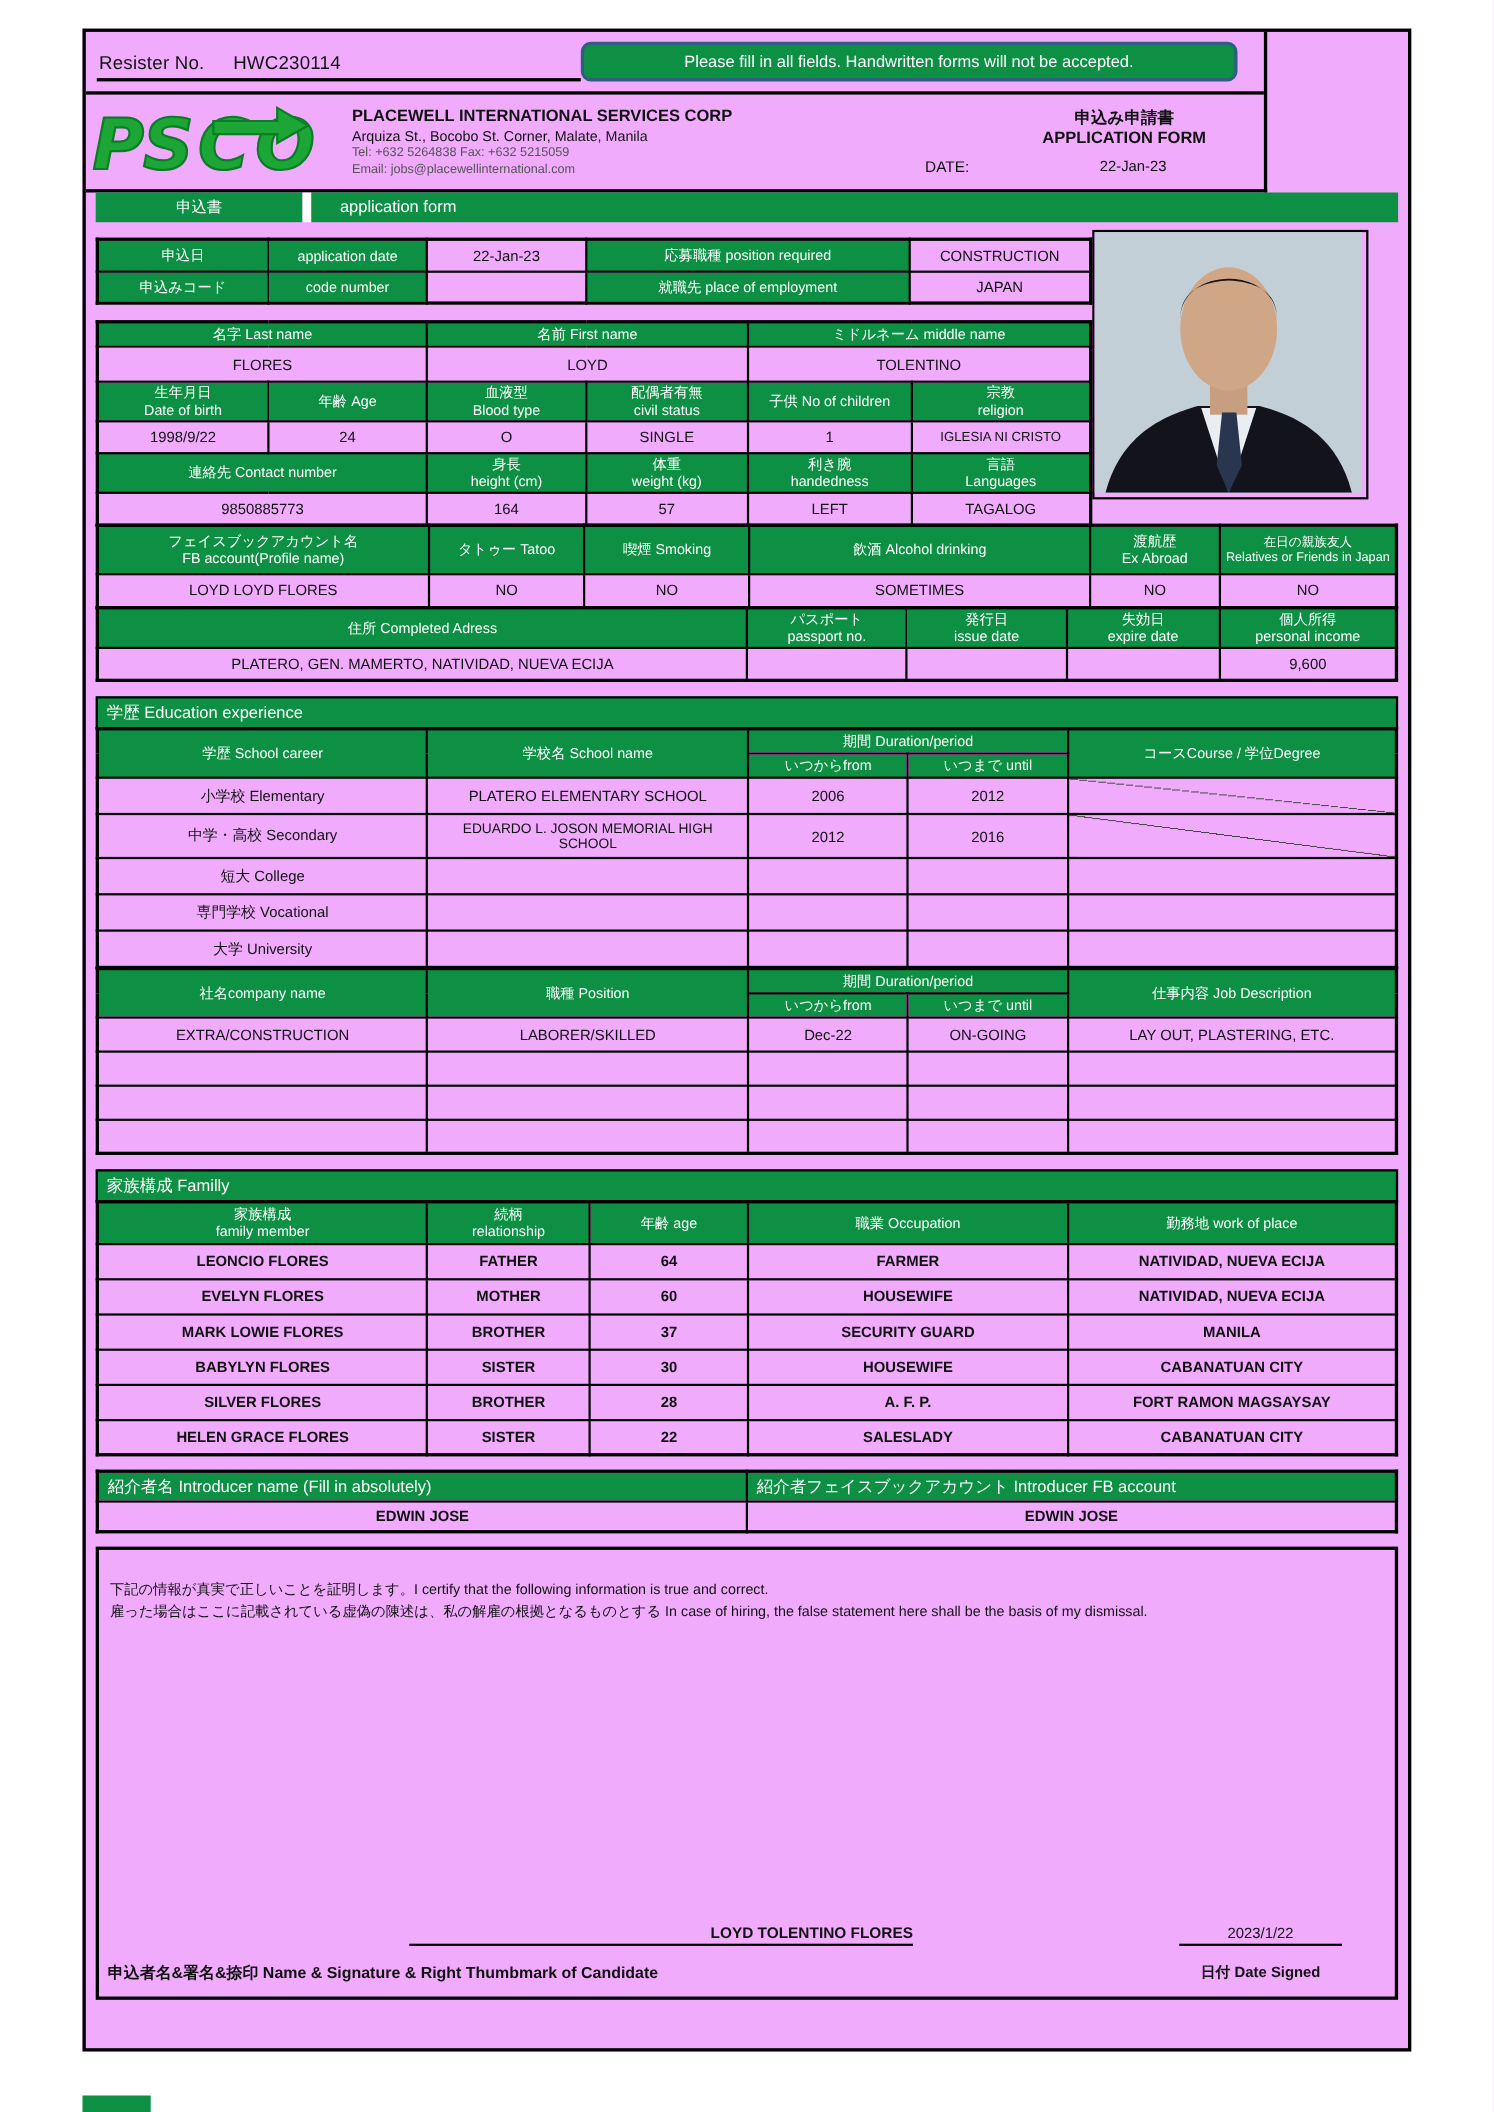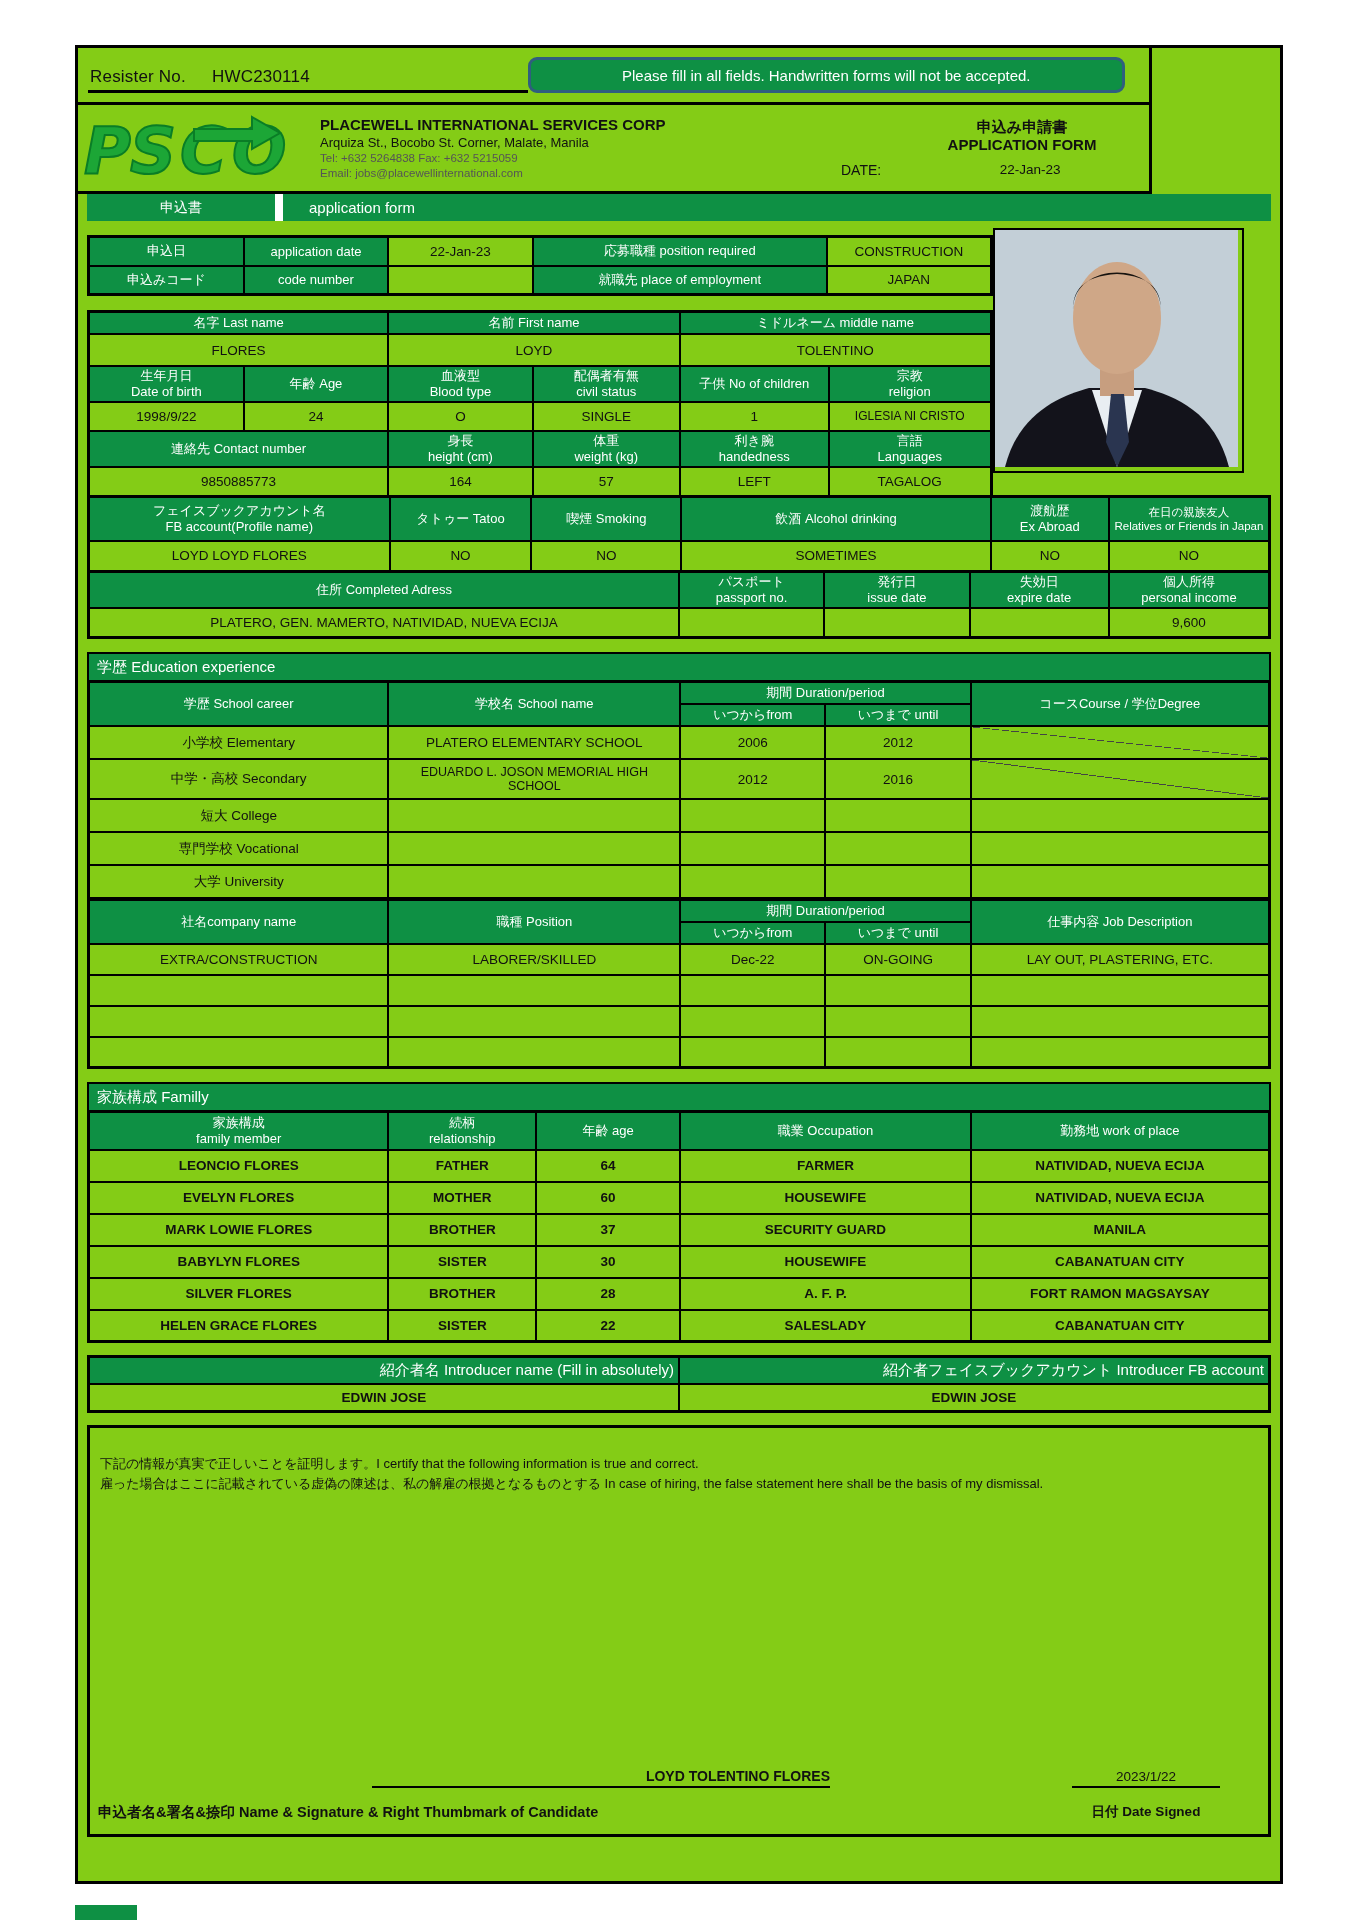--- a/index.html
+++ b/index.html
@@ -1,22 +1,22 @@
 <!DOCTYPE html>
 <html><head>
 <meta charset="utf-8">
 <style>
   html,body { margin:0; padding:0; }
   body {
     width:1358px; height:1920px; position:relative; background:#ffffff;
     font-family:"Liberation Sans","DejaVu Sans",sans-serif; color:#111;
   }
   .sheet {
-    position:absolute; left:75px; top:45px; width:1202px; height:1833px;
-    border:3px solid #000; background:#84cc16; overflow:hidden;
+    position:absolute; left:75px; top:26px; width:1202px; height:1833px;
+    border:3px solid #000; background:#f0abfc; overflow:hidden;
   }
   
   .header-region { width:1071px; border-right:3px solid #000; border-bottom:3px solid #000; }
   .register-row { height:54px; border-bottom:3px solid #000; display:flex; align-items:center; padding:0 10px; }
   .register-text { width:438px; border-bottom:3px solid #000; padding:10px 0 3px 2px; font-size:17px; letter-spacing:.2px; }
   .register-text .val { margin-left:26px; }
   .notice-banner {
     margin-left:auto; margin-right:14px; width:592px; height:30px;
     background:var(--green); border:3px solid var(--banner-border); border-radius:9px;
     color:#fff; font-size:15px; display:flex; align-items:center; justify-content:center;
@@ -39,21 +39,21 @@
   .bar-app .seg-r { flex:1; background:var(--green); color:#fff; font-size:15px; display:flex; align-items:center; padding-left:26px; }
   .sec-title {
     margin-top:13px; height:26px; background:var(--green); border:2px solid #000;
     color:#fff; font-size:15px; display:flex; align-items:center; padding-left:8px;
   }
   table { border-collapse:collapse; table-layout:fixed; border:3px solid #000; }
   td { border:2px solid #000; font-size:13.5px; text-align:center; vertical-align:middle; padding:1px 4px; overflow:hidden; }
   .g { background:var(--green); color:#fff; font-size:13px; }
   .pre { white-space:pre-line; line-height:1.22; }
   .b { font-weight:bold; }
-  .left { text-align:right; }
+  .left { text-align:left; }
   .w76 { width:76.5%; }
   .w100 { width:100%; }
   .mt14 { margin-top:14px; }
   .mtm { margin-top:-3px; }
   .mtt { margin-top:-2px; }
   .slash { background:linear-gradient(to top right, transparent 49.4%, #444 49.4%, #444 50.6%, transparent 50.6%); }
   
   .photo { position:absolute; left:915px; top:180px; width:247px; height:241px; border:2px solid #000; }
   
   .cert-box { margin-top:12px; border:3px solid #000; height:372px; position:relative; padding:26px 12px 8px 10px; }

